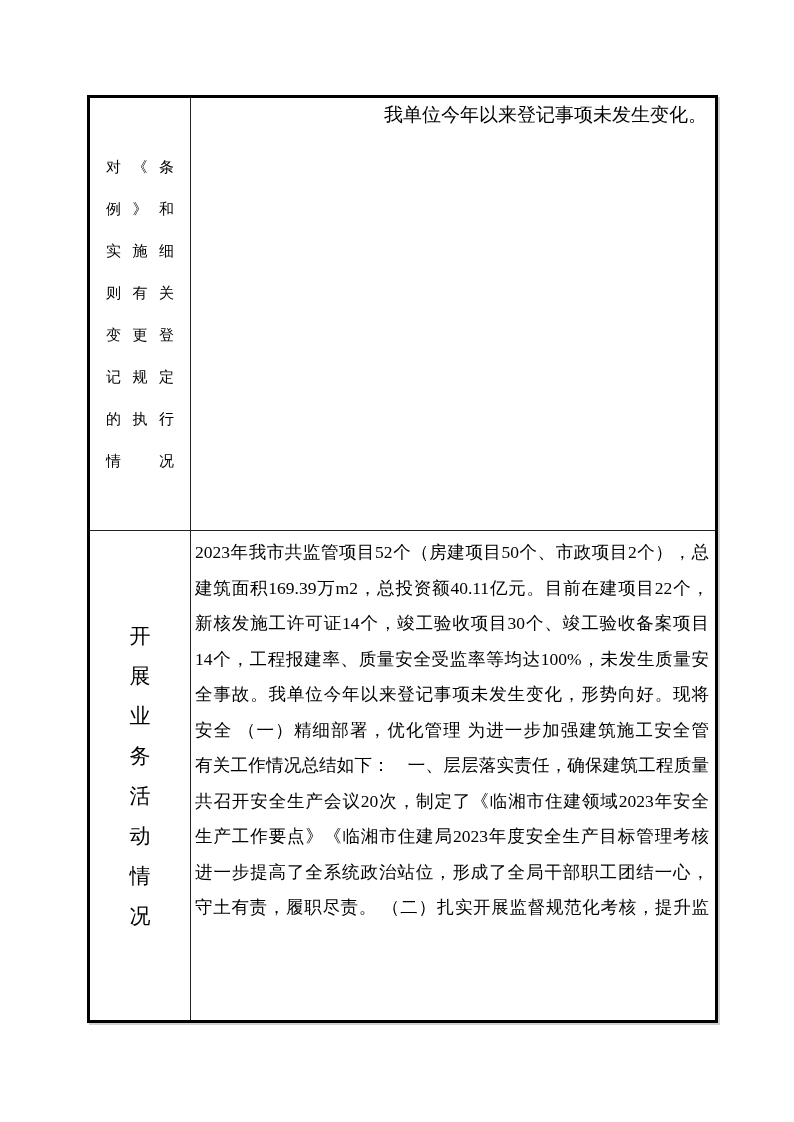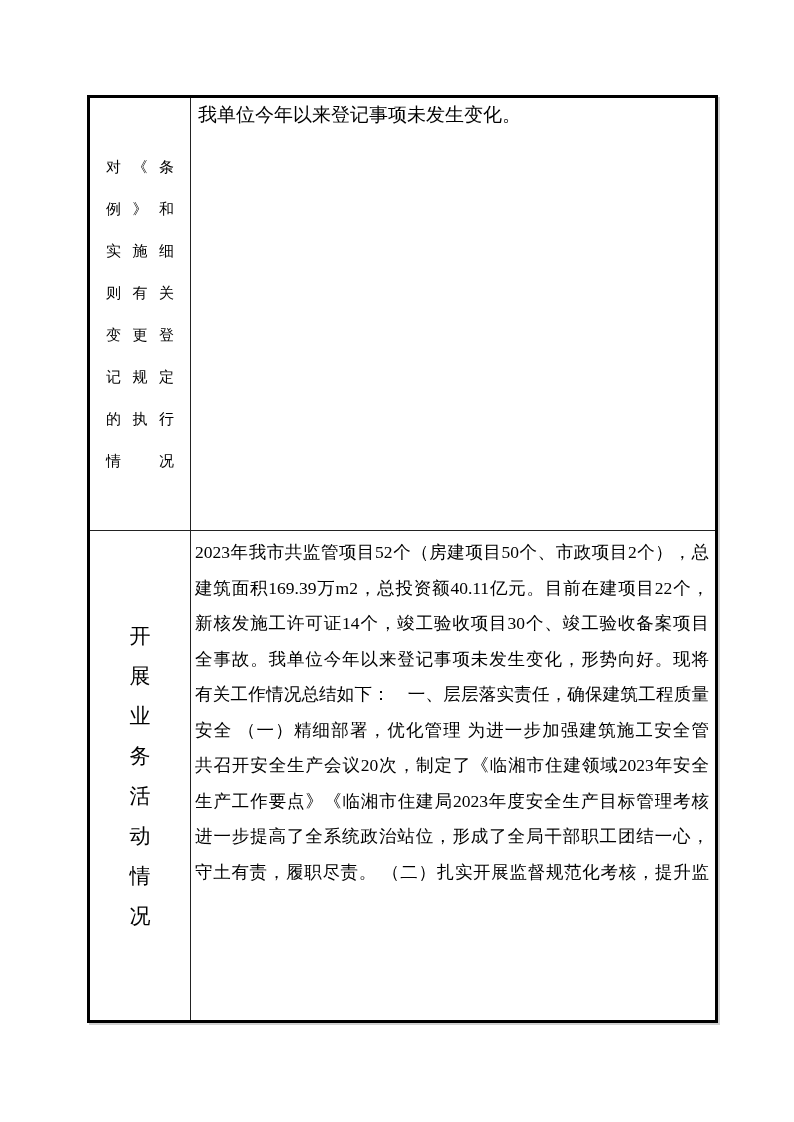--- a/index.html
+++ b/index.html
@@ -62,21 +62,21 @@
   }
   .label-block-2 .text-line {
     font-size: 21px;
     line-height: 40px;
     text-align: center;
   }
   .content-1 { padding: 1px 8px 0 7px; }
   .content-1 .text-line {
     font-size: 19px;
     line-height: 32px;
-    text-align: left;
+    text-align: right;
   }
   .content-2 { padding: 4px 6px 0 4px; }
   .content-2 .text-line {
     font-size: 17.5px;
     line-height: 35.5px;
     text-align: justify;
     text-align-last: justify;
     text-justify: inter-character;
   }
 </style>
@@ -117,23 +117,24 @@
             <div class="text-line">动</div>
             <div class="text-line">情</div>
             <div class="text-line">况</div>
           </div>
       </div>
       <div class="content-cell">
         <div class="content-2">
             <div class="text-line">2023年我市共监管项目52个（房建项目50个、市政项目2个），总</div>
             <div class="text-line">建筑面积169.39万m2，总投资额40.11亿元。目前在建项目22个，</div>
             <div class="text-line">新核发施工许可证14个，竣工验收项目30个、竣工验收备案项目</div>
+            <div class="text-line">14个，工程报建率、质量安全受监率等均达100%，未发生质量安</div>
             <div class="text-line">全事故。我单位今年以来登记事项未发生变化，形势向好。现将</div>
+            <div class="text-line">安全 （一）精细部署，优化管理 为进一步加强建筑施工安全管</div>
             <div class="text-line">有关工作情况总结如下：　一、层层落实责任，确保建筑工程质量</div>
-            <div class="text-line">安全 （一）精细部署，优化管理 为进一步加强建筑施工安全管</div>
             <div class="text-line">共召开安全生产会议20次，制定了《临湘市住建领域2023年安全</div>
             <div class="text-line">生产工作要点》《临湘市住建局2023年度安全生产目标管理考核</div>
             <div class="text-line">进一步提高了全系统政治站位，形成了全局干部职工团结一心，</div>
             <div class="text-line">守土有责，履职尽责。 （二）扎实开展监督规范化考核，提升监</div>
           </div>
       </div>
     </div>
 
   </div>
 </div>

